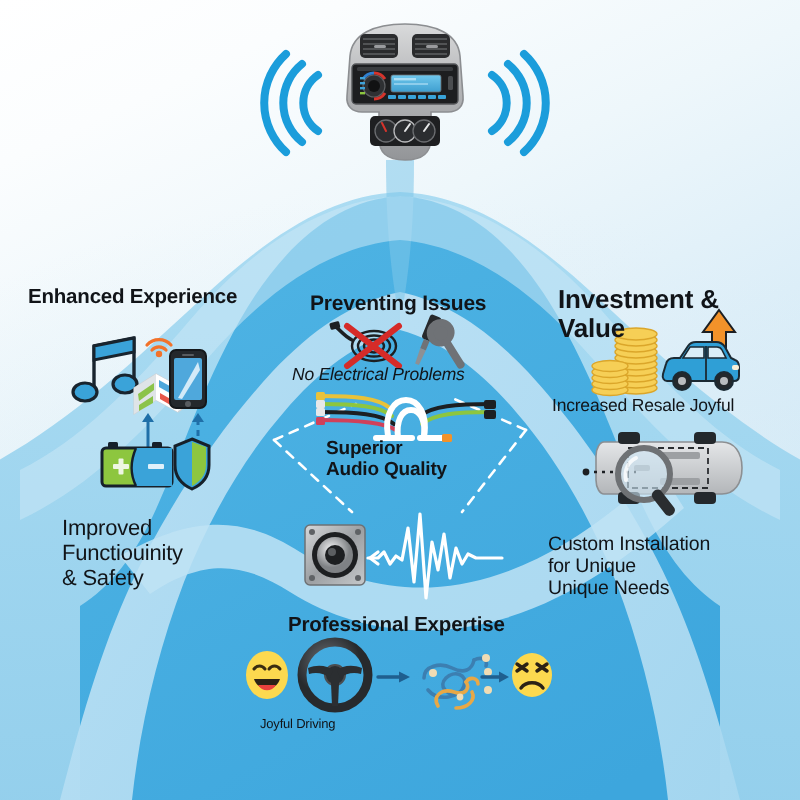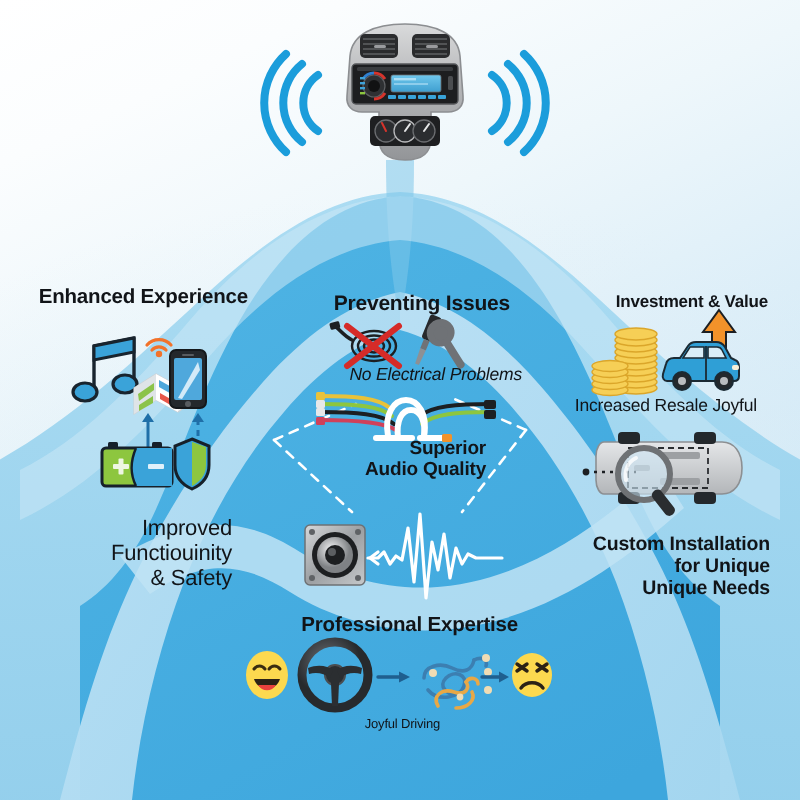--- a/index.html
+++ b/index.html
@@ -16,39 +16,39 @@
     background:
       radial-gradient(ellipse 120% 95% at 50% 105%, rgba(150,205,235,0.95) 0%, rgba(186,222,241,0.75) 32%, rgba(226,240,248,0.35) 62%, rgba(255,255,255,0) 85%),
       linear-gradient(155deg, #ffffff 0%, #fbfdfe 14%, #eef7fb 34%, #dceef8 56%, #cfe8f6 74%, #dff0fa 100%);
   }
   .svg-full { position: absolute; left: 0; top: 0; width: 800px; height: 800px; }
 
   
   .label {
     position: absolute;
     color: #111418;
-    text-align: right;
+    text-align: left;
     line-height: 1.13;
     letter-spacing: -0.2px;
     white-space: pre-line;
     text-rendering: geometricPrecision;
   }
   .heading { font-weight: 700; }
   .sub { font-weight: 400; }
 
   #t-enhanced   { left: 28px;  top: 285px; width: 220px; font-size: 20.5px; }
   #t-improved   { left: 62px;  top: 516px; width: 170px; font-size: 22px; }
   #t-preventing { left: 310px; top: 292px; width: 200px; font-size: 21px; }
   #t-noelec     { left: 292px; top: 365px; width: 230px; font-size: 17.5px; font-style: italic; }
   #t-superior   { left: 326px; top: 438px; width: 160px; font-size: 19px; font-weight: bold; }
   #t-profexp    { left: 288px; top: 613px; width: 230px; font-size: 20.5px; }
   #t-joyful     { left: 260px; top: 717px; width: 180px; font-size: 13px; }
-  #t-investment { left: 558px; top: 292px; width: 210px; font-size: 17px; }
+  #t-investment { left: 558px; top: 285px; width: 210px; font-size: 26px; }
   #t-resale     { left: 552px; top: 396px; width: 205px; font-size: 17.5px; }
-  #t-custom     { left: 548px; top: 533px; width: 222px; font-size: 19.5px; font-weight: bold; }
+  #t-custom     { left: 548px; top: 533px; width: 222px; font-size: 19.5px; }
 
   
   .icon-host { position: absolute; }
 
   #i-stereo    { left: 330px; top: 20px;  width: 150px; height: 155px; }
   #i-music     { left: 72px;  top: 330px; width: 130px; height: 80px; }
   #i-phone     { left: 168px; top: 348px; width: 40px;  height: 62px; }
   #i-wifi      { left: 144px; top: 333px; width: 30px;  height: 24px; }
   #i-battery   { left: 100px; top: 440px; width: 76px;  height: 50px; }
   #i-shield    { left: 172px; top: 437px; width: 40px;  height: 54px; }

